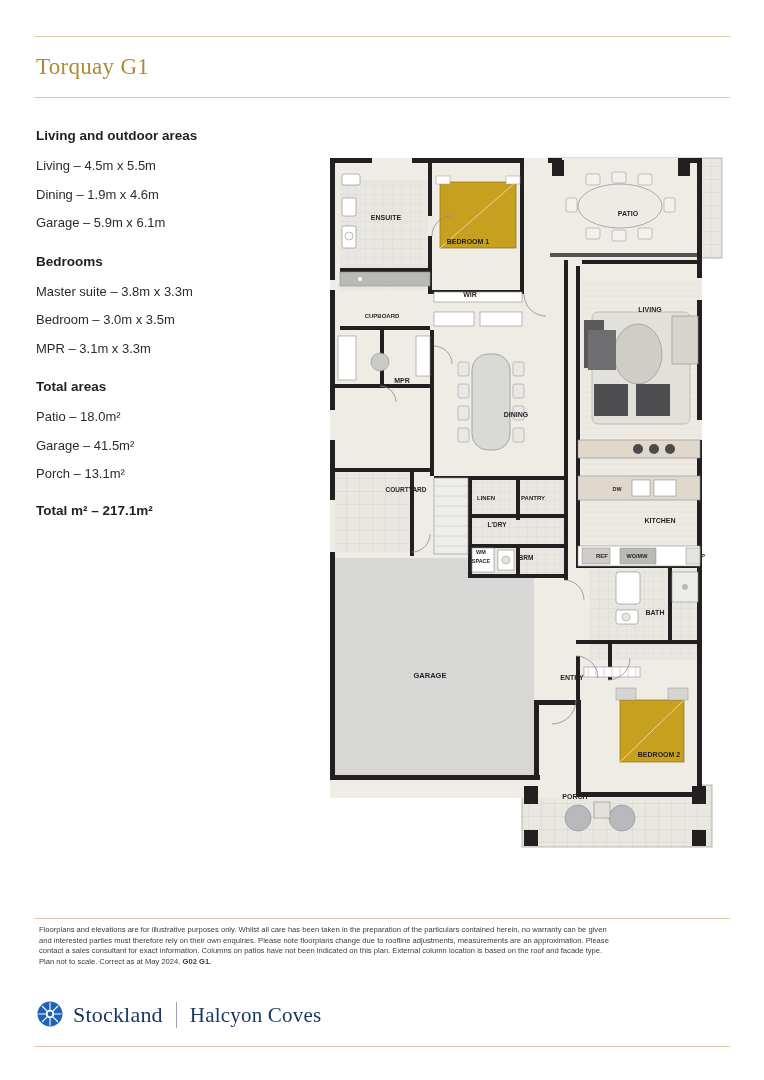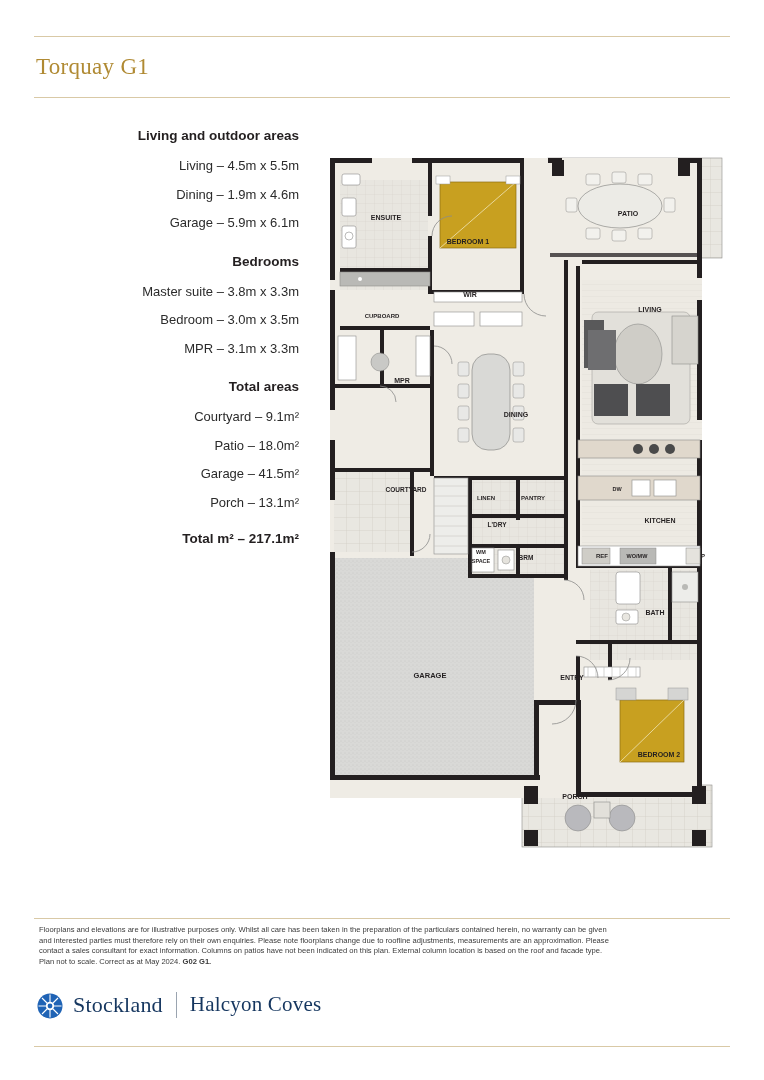--- a/index.html
+++ b/index.html
@@ -54,23 +54,22 @@
   .title {
     position: absolute;
     left: 36px; top: 54px;
     font-family: "Liberation Serif", serif;
     font-size: 23px;
     letter-spacing: 0.3px;
     color: #b08a33;
   }
   .spec {
     position: absolute;
-    left: 49px; top: 122px;
+    left: 36px; top: 122px;
     width: 250px;
-    text-align: right;
   }
   .spec h3 {
     margin: 0 0 2px 0;
     font-size: 13.5px;
     font-weight: bold;
     color: #231f20;
     line-height: 28px;
   }
   .spec .grp { margin-bottom: 10px; }
   .spec p {
@@ -102,21 +101,21 @@
     width: 700px;
     font-size: 7.6px;
     line-height: 10.6px;
     color: #3a3a3a;
   }
   .disclaimer b { font-weight: bold; }
   .brand {
     position: absolute;
     left: 36px; top: 992px;
     display: flex;
-    align-items: flex-start;
+    align-items: flex-end;
     height: 36px;
   }
   .brand .mark {
     width: 28px; height: 28px;
     margin-right: 9px;
     position: relative;
   }
   .brand .name {
     font-family: "Liberation Serif", serif;
     font-size: 22px;
@@ -160,21 +159,20 @@
 
     <div class="grp">
       <h3>Bedrooms</h3>
       <p>Master suite – 3.8m x 3.3m</p>
       <p>Bedroom – 3.0m x 3.5m</p>
       <p>MPR – 3.1m x 3.3m</p>
     </div>
 
     <div class="grp">
       <h3>Total areas</h3>
-      <p>Courtyard – 9.1m²</p>
       <p>Patio – 18.0m²</p>
       <p>Garage – 41.5m²</p>
       <p>Porch – 13.1m²</p>
     </div>
 
     <div class="total-line">Total m² – 217.1m²</div>
   </div>
 
   <div class="plan">
     <svg width="412" height="720" viewBox="0 0 412 720" xmlns="http://www.w3.org/2000/svg">

